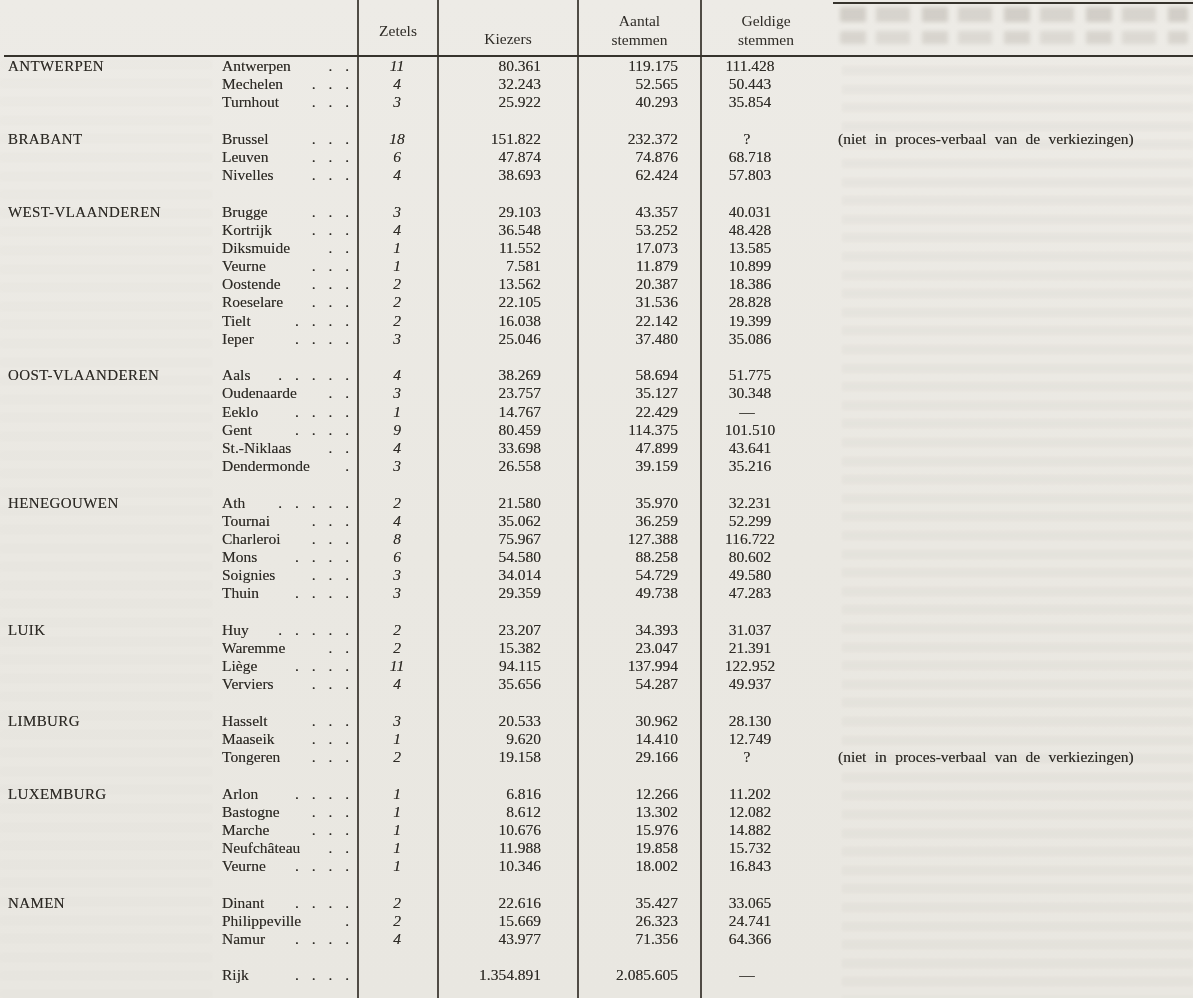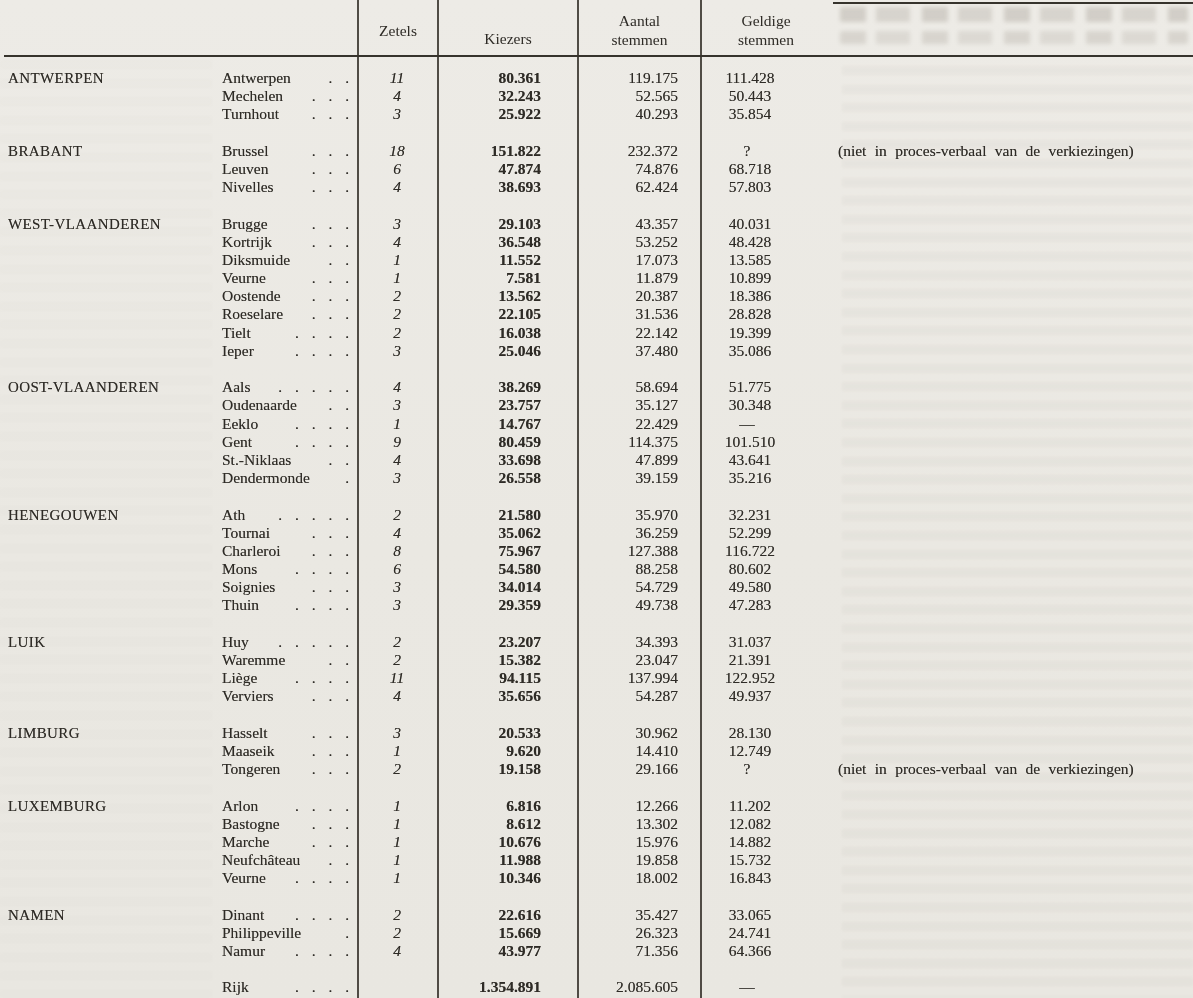--- a/index.html
+++ b/index.html
@@ -19,35 +19,35 @@
   }
   .bleed-field{
     background:repeating-linear-gradient(180deg,rgba(118,109,95,.085) 0 9px,rgba(118,109,95,0) 9px 18.6px);
     filter:blur(1.6px);
   }
   
   .vrule{position:absolute;top:0;bottom:0;width:2px;background:#3a362f;opacity:.88;}
   .hrule{position:absolute;height:2px;background:#36332c;}
   .hdr{position:absolute;text-align:center;font-size:15.5px;line-height:19px;}
   
-  .tbody{position:absolute;left:0;right:0;top:57px;padding-top:12px;}
+  .tbody{position:absolute;left:0;right:0;top:57px;padding-top:0;}
   .group{margin-bottom:18.2px;}
   .row{
     display:grid;
     grid-template-columns:215px 142px 80px 140px 123px 130px 1fr;
     height:18.2px;line-height:18.2px;font-size:15.5px;
     text-shadow:0 0 .4px rgba(46,43,38,.55);
     white-space:nowrap;
   }
   .c{overflow:visible;}
   .prov{padding-left:8px;letter-spacing:.4px;font-size:15px;}
   .muni{display:flex;padding-left:7px;}
   .dots{margin-left:auto;padding-right:7px;word-spacing:7px;letter-spacing:1px;}
   .zet{text-align:center;font-style:italic;}
-  .kie{text-align:right;padding-right:36px;font-weight:bold;}
+  .kie{text-align:right;padding-right:36px;}
   .aan{text-align:right;padding-right:22px;}
   .gel{text-align:center;padding-right:30px;}
   .gel.sym{text-align:center;padding-right:36px;}
   .note{padding-left:8px;word-spacing:4.5px;}
 </style>
 </head>
 <body>
 
 <div class="page">
 

